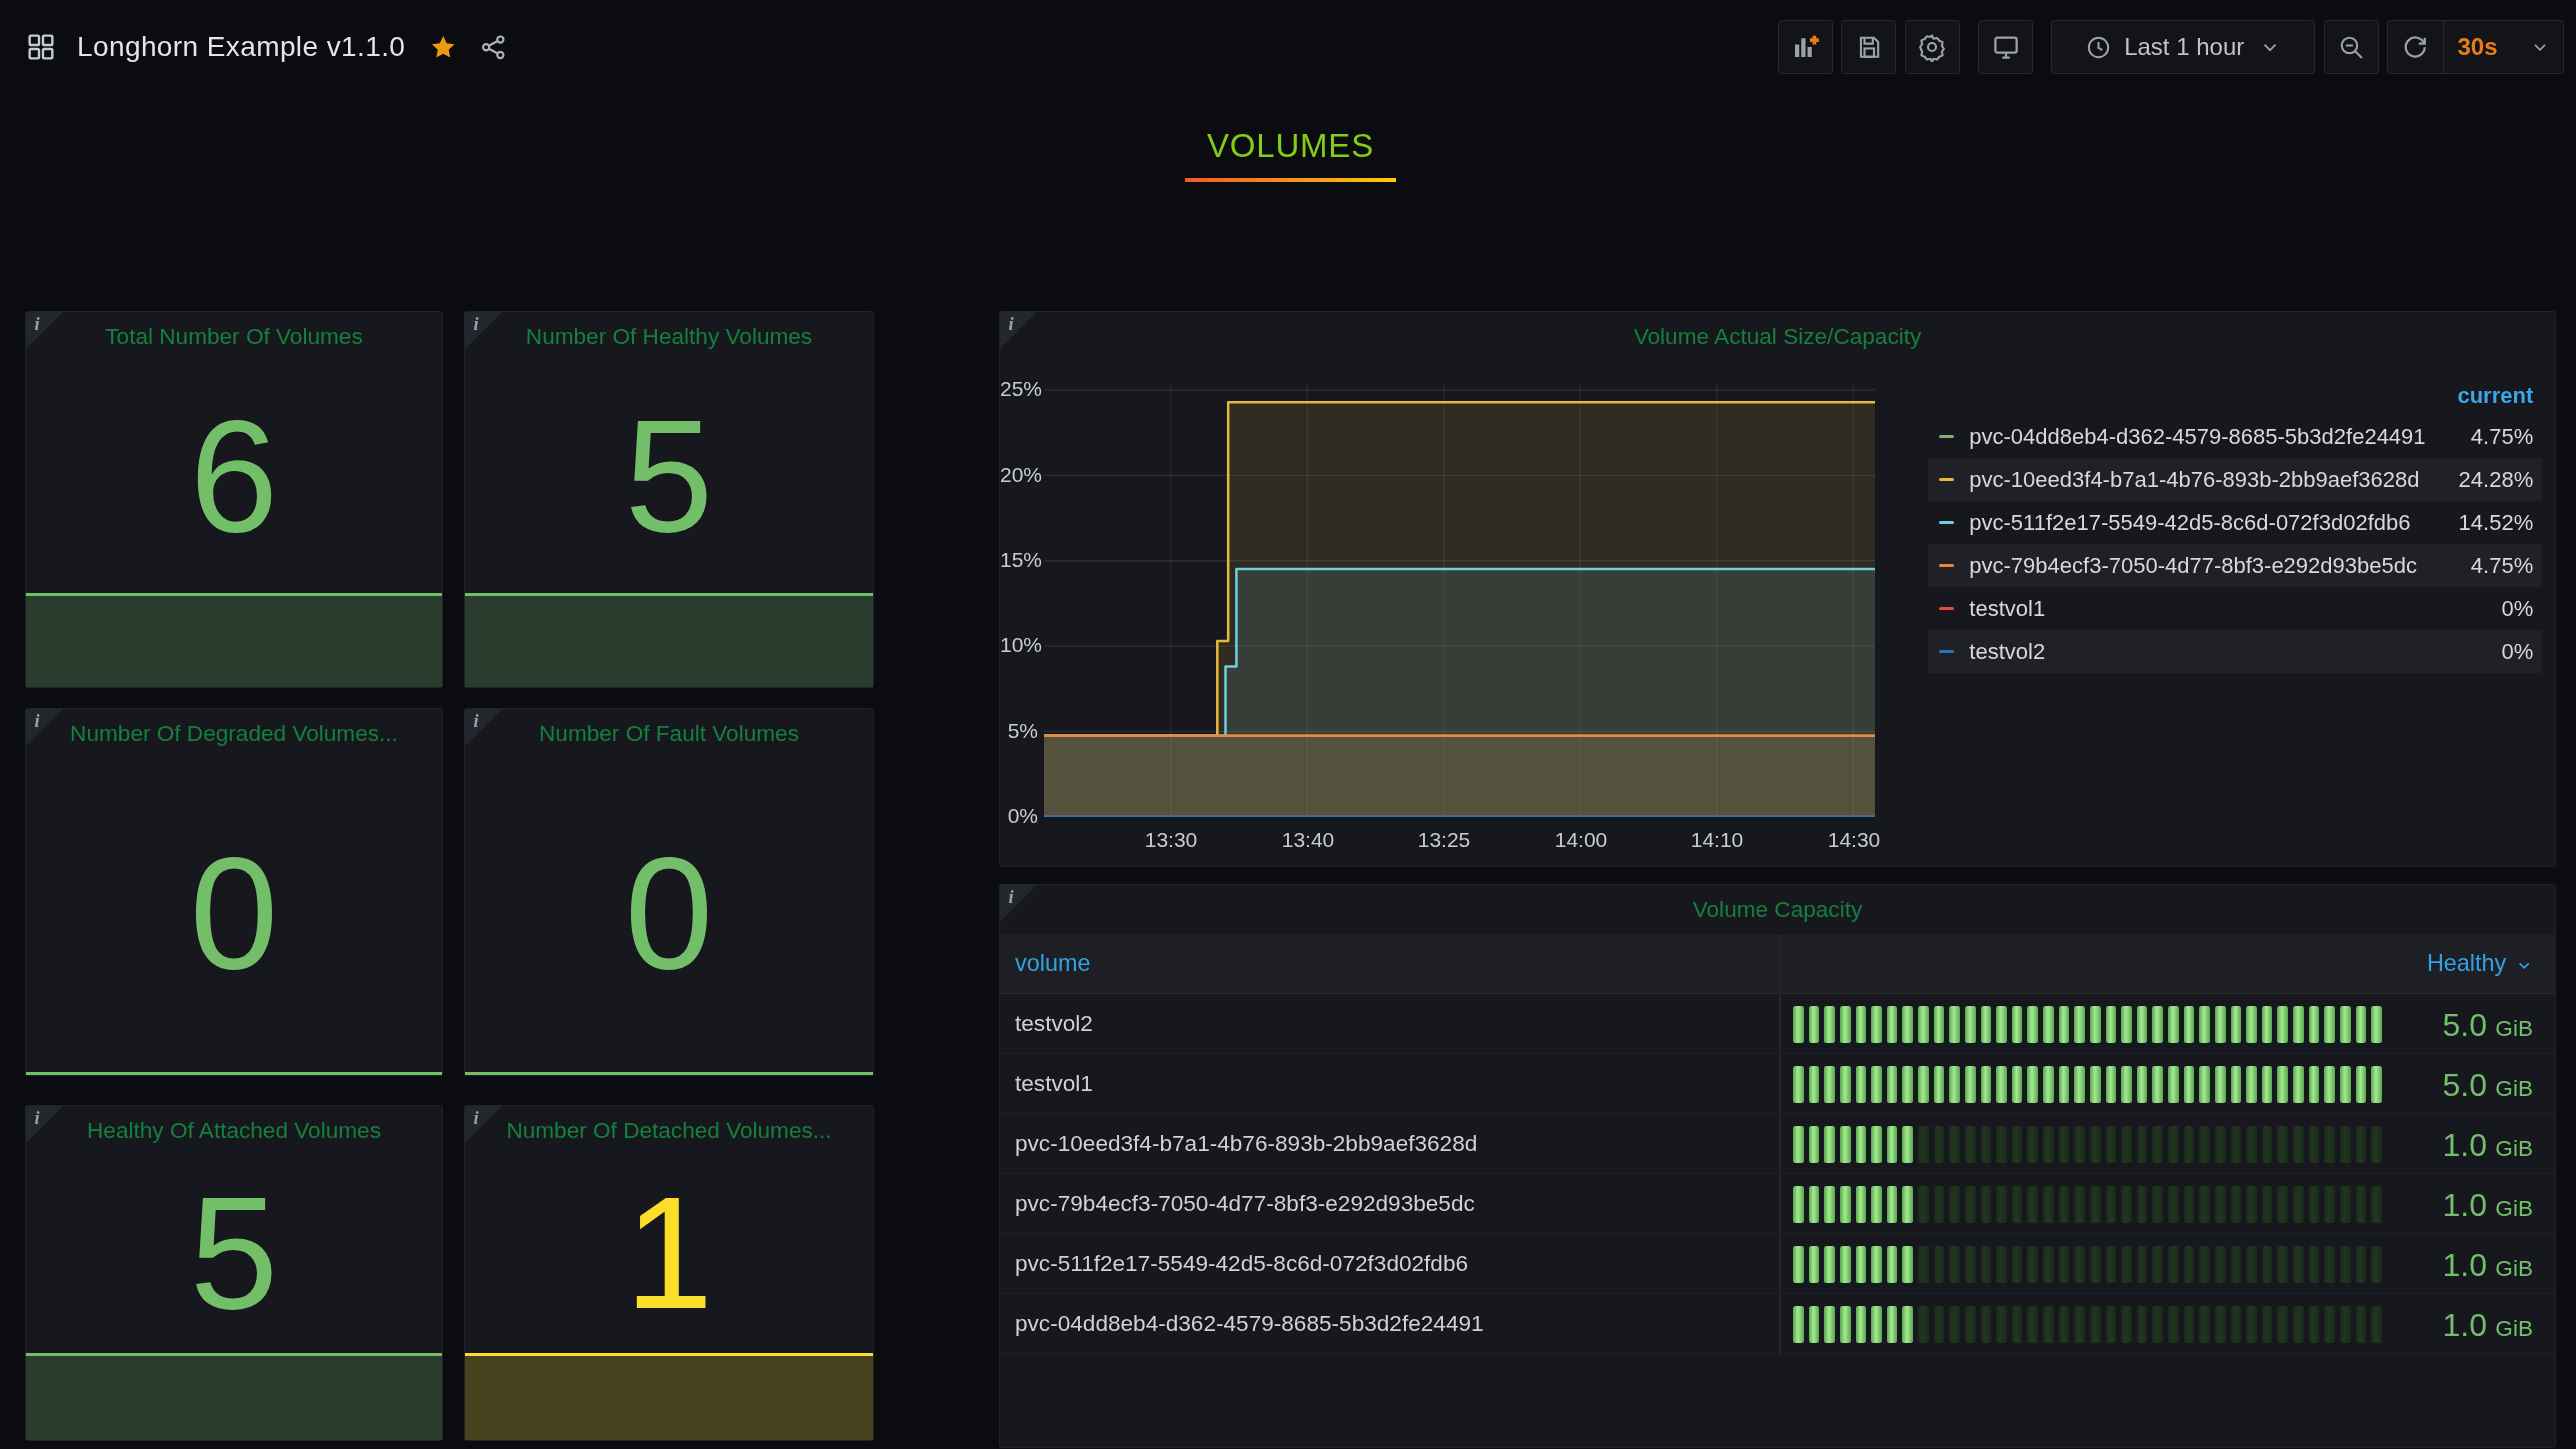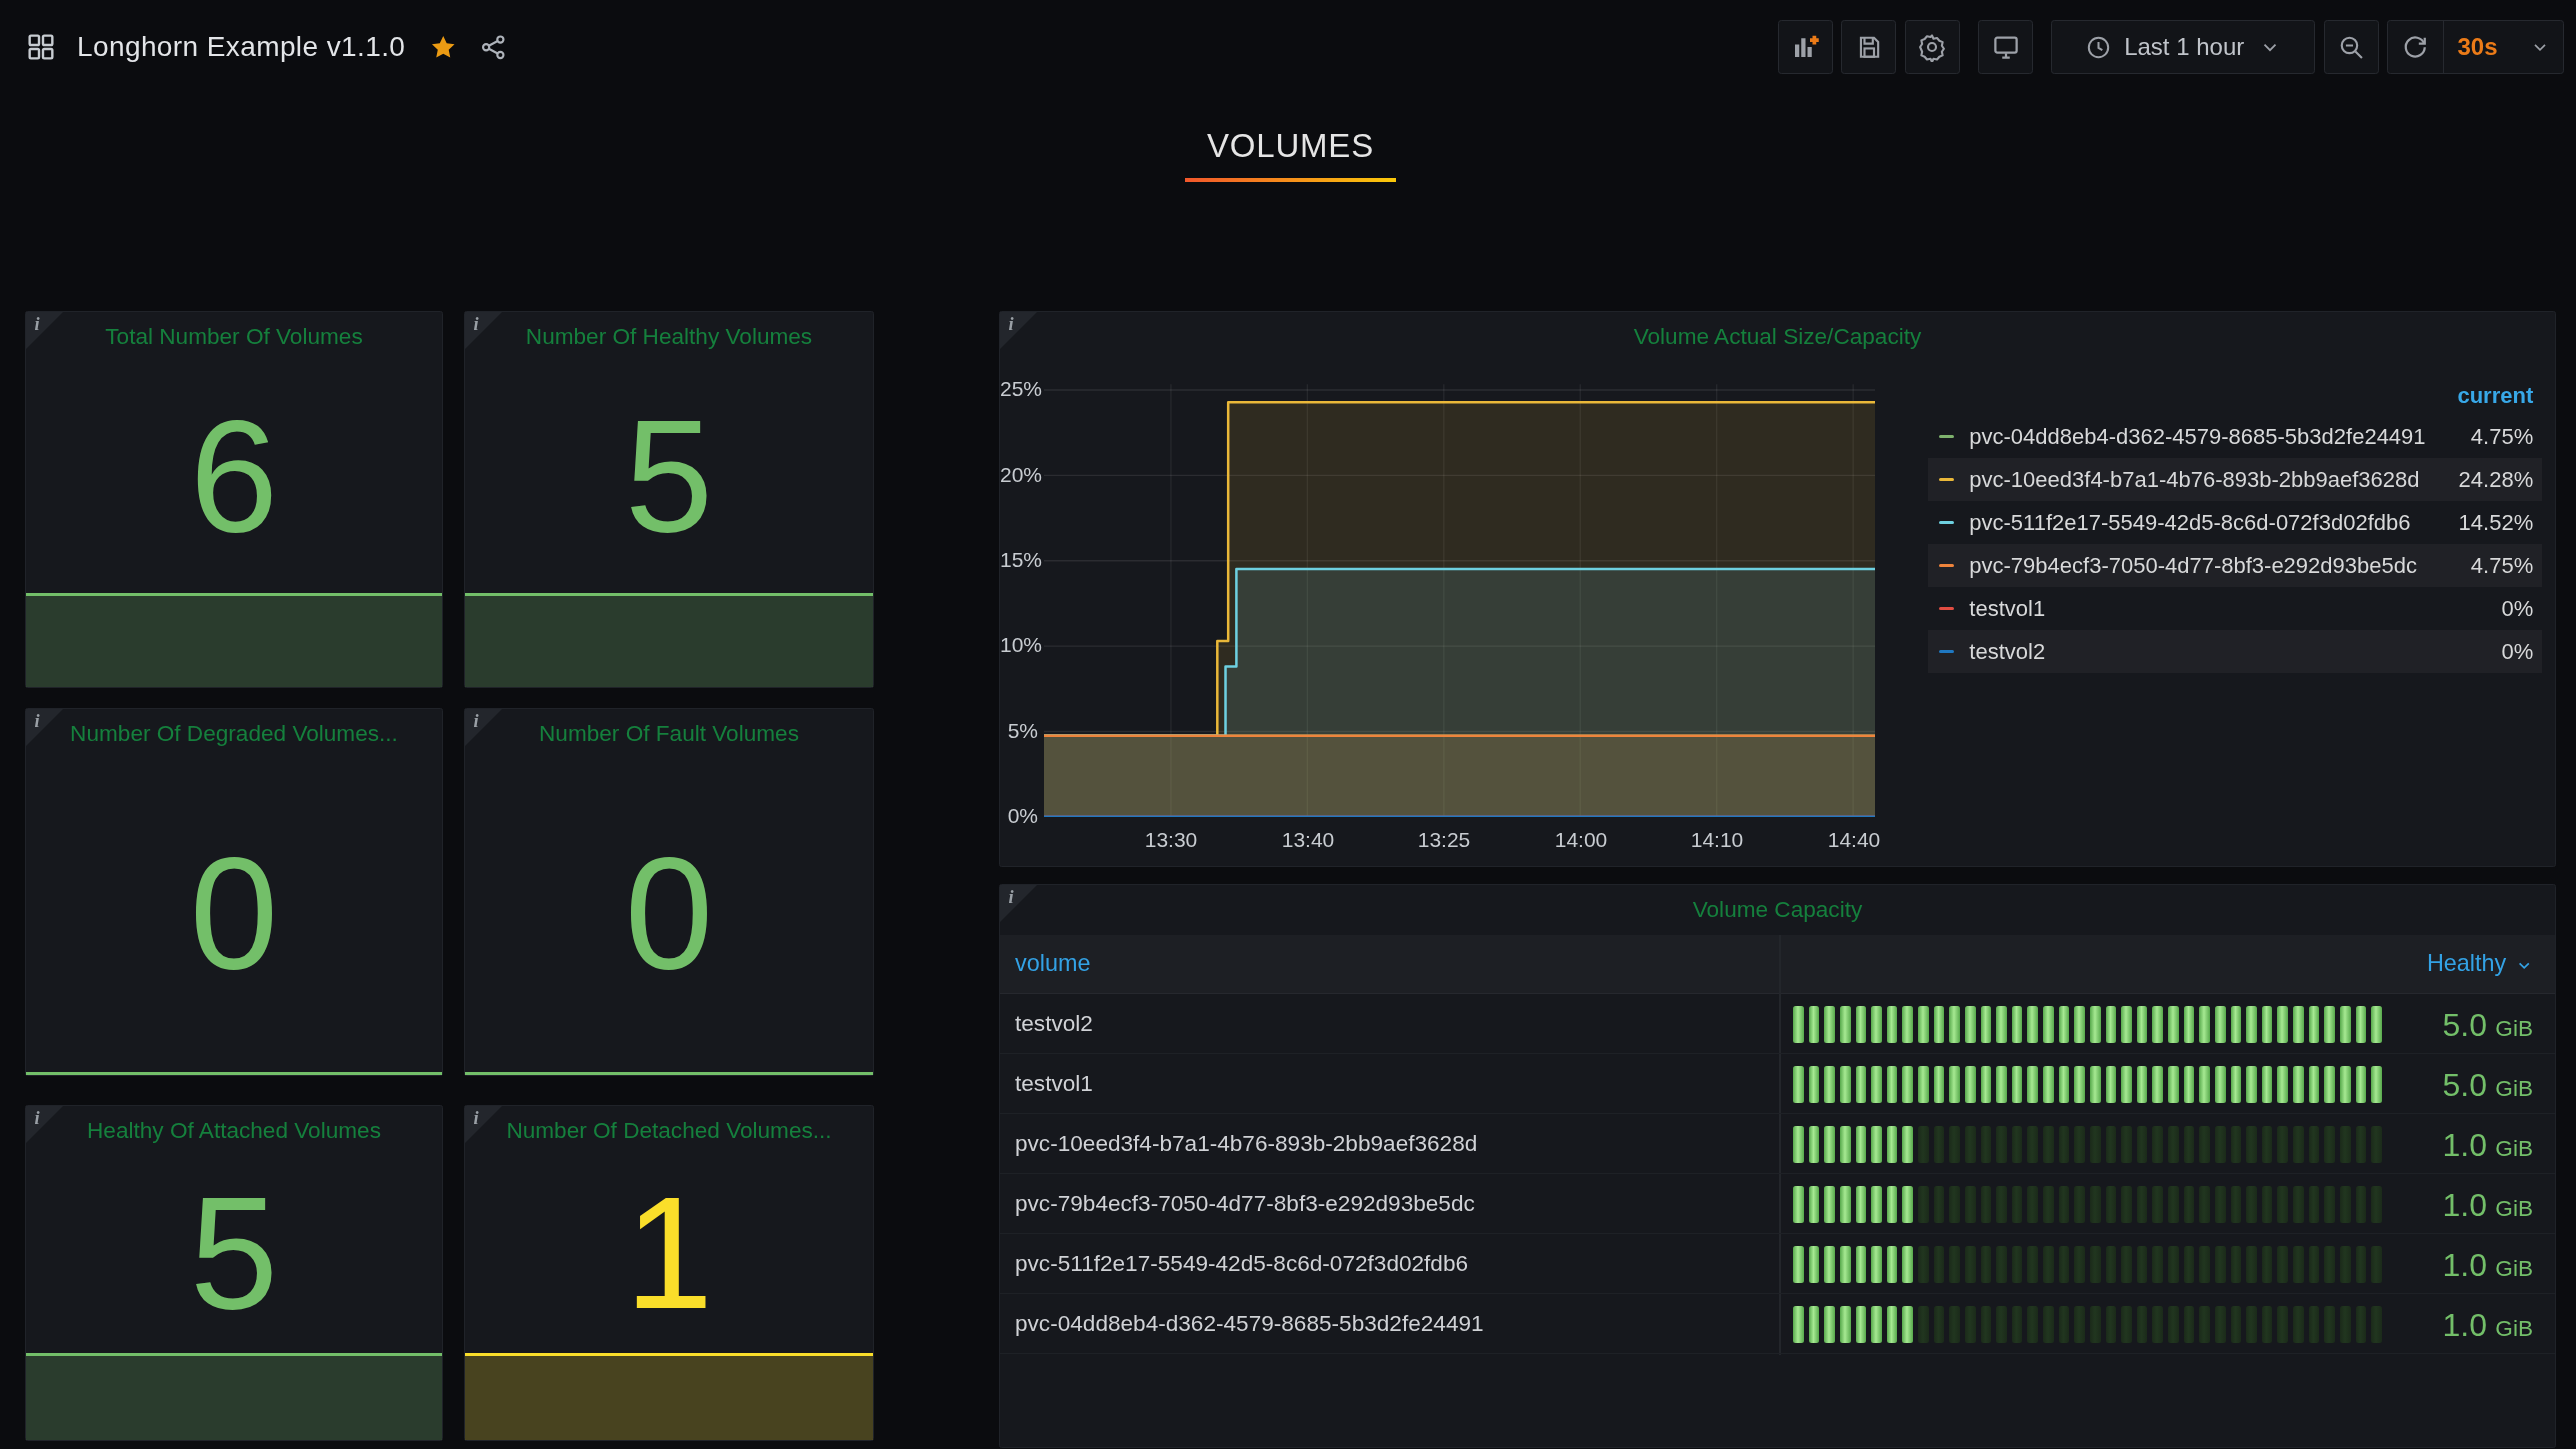--- a/index.html
+++ b/index.html
@@ -22,21 +22,21 @@
   .timebtn svg { margin-right:11.7px; }
   .timebtn .chev { margin-left:15px; margin-right:0; }
   .refresh-split { padding:0; }
   .refresh-split .rpart { display:flex; align-items:center; justify-content:center; height:100%; padding:0 13.4px;gap:24px; }
   .refresh-split .divider { width:0.8px; height:100%; background:#26292f; }
   .refresh-split .interval { color:#eb7b18; font-weight:700; font-size:24px; }
   .refresh-split .chev { margin-left:8.4px; color:#9da1a8; }
 
   
   .section-head { position:absolute; left:25px; top:127px; width:2531px; text-align:center; }
-  .section-head h1 { font-size:33px; font-weight:400; color:#e5e5e5; letter-spacing:0.8px; }
+  .section-head h1 { font-size:33px; font-weight:400; color:#84cc16; letter-spacing:0.8px; }
   .section-head .underline { width:211px; height:3.3px; margin:13.4px auto 0;
        background:linear-gradient(90deg,#f2572b,#fbca0a); }
 
   
   .panel { position:absolute; background:#16181d; border:0.8px solid #202329; border-radius:2.5px; }
   .corner { position:absolute; left:0; top:0; width:0; height:0;
             border-top:37px solid #23262c; border-right:37px solid transparent; }
   .corner-i { position:absolute; left:8.4px; top:1.7px; font:italic 700 18.4px "Liberation Serif", serif; color:#9aa0a6; }
   .ptitle { height:50px; line-height:50px; text-align:center; font-size:22.6px; font-weight:500; color:#15803d;
             white-space:nowrap; overflow:hidden; }
@@ -266,21 +266,21 @@
       <div class="ylab" style="left: 0px; top: 407px;">5%</div>
       <div class="ylab" style="left: 0px; top: 321px;">10%</div>
       <div class="ylab" style="left: 0px; top: 236px;">15%</div>
       <div class="ylab" style="left: 0px; top: 151px;">20%</div>
       <div class="ylab" style="left: 0px; top: 65px;">25%</div>
       <div class="xlab" style="left: 125px;">13:30</div>
       <div class="xlab" style="left: 262px;">13:40</div>
       <div class="xlab" style="left: 398px;">13:25</div>
       <div class="xlab" style="left: 535px;">14:00</div>
       <div class="xlab" style="left: 671px;">14:10</div>
-      <div class="xlab" style="left: 808px;">14:40</div>
+      <div class="xlab" style="left: 808px;">14:30</div>
     </div>
   <div class="legend" id="graph-legend">
     <div class="legend-header">current</div>
   <div class="legend-row">
         <span class="legend-dash" style="background: rgb(126, 178, 109);"></span>
         <span class="legend-name">pvc-04dd8eb4-d362-4579-8685-5b3d2fe24491</span>
         <span class="legend-val">4.75%</span>
       </div>
       <div class="legend-row alt">
         <span class="legend-dash" style="background: rgb(234, 184, 57);"></span>

